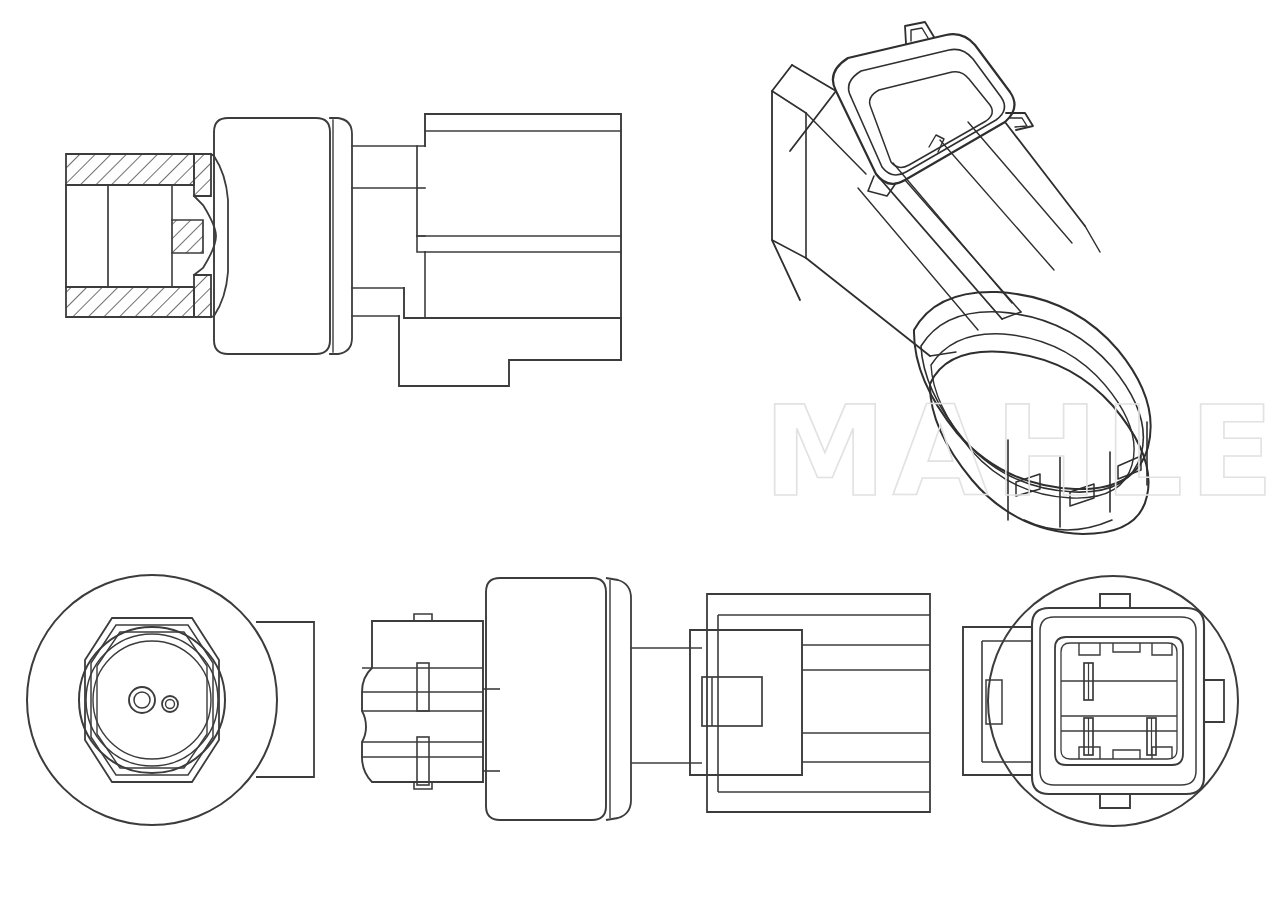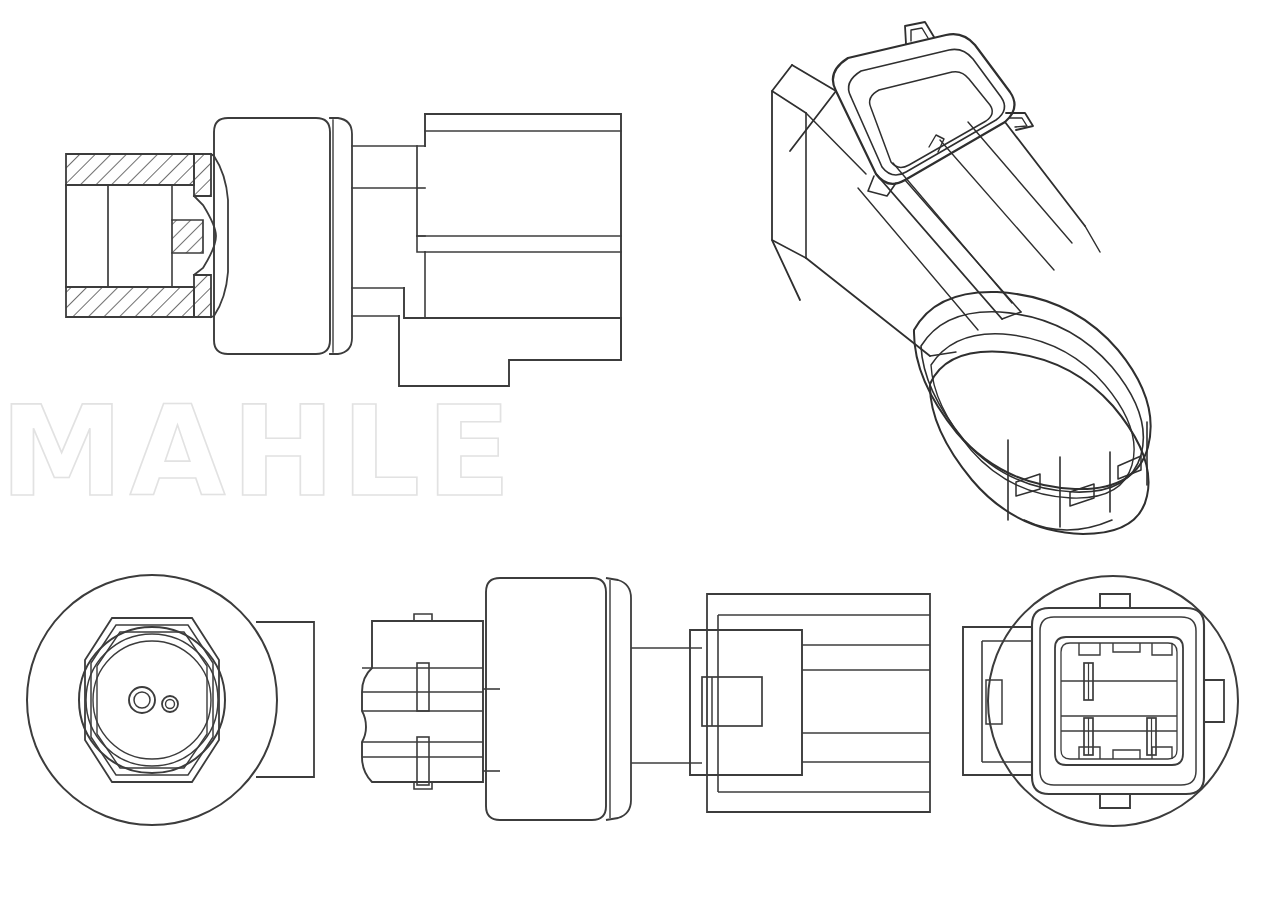--- a/index.html
+++ b/index.html
@@ -22,21 +22,21 @@
     left: 0;
     top: 0;
     width: 1280px;
     height: 918px;
   }
   .wm {
     position: absolute;
     left: 0;
     top: 380px;
     width: 1280px;
-    text-align: left;
+    text-align: right;
     font-family: "DejaVu Sans", sans-serif;
     font-size: 124px;
     font-weight: 700;
     letter-spacing: 6px;
     color: transparent;
     -webkit-text-stroke: 1.6px #e2e2e2;
     user-select: none;
     pointer-events: none;
   }
 </style>

